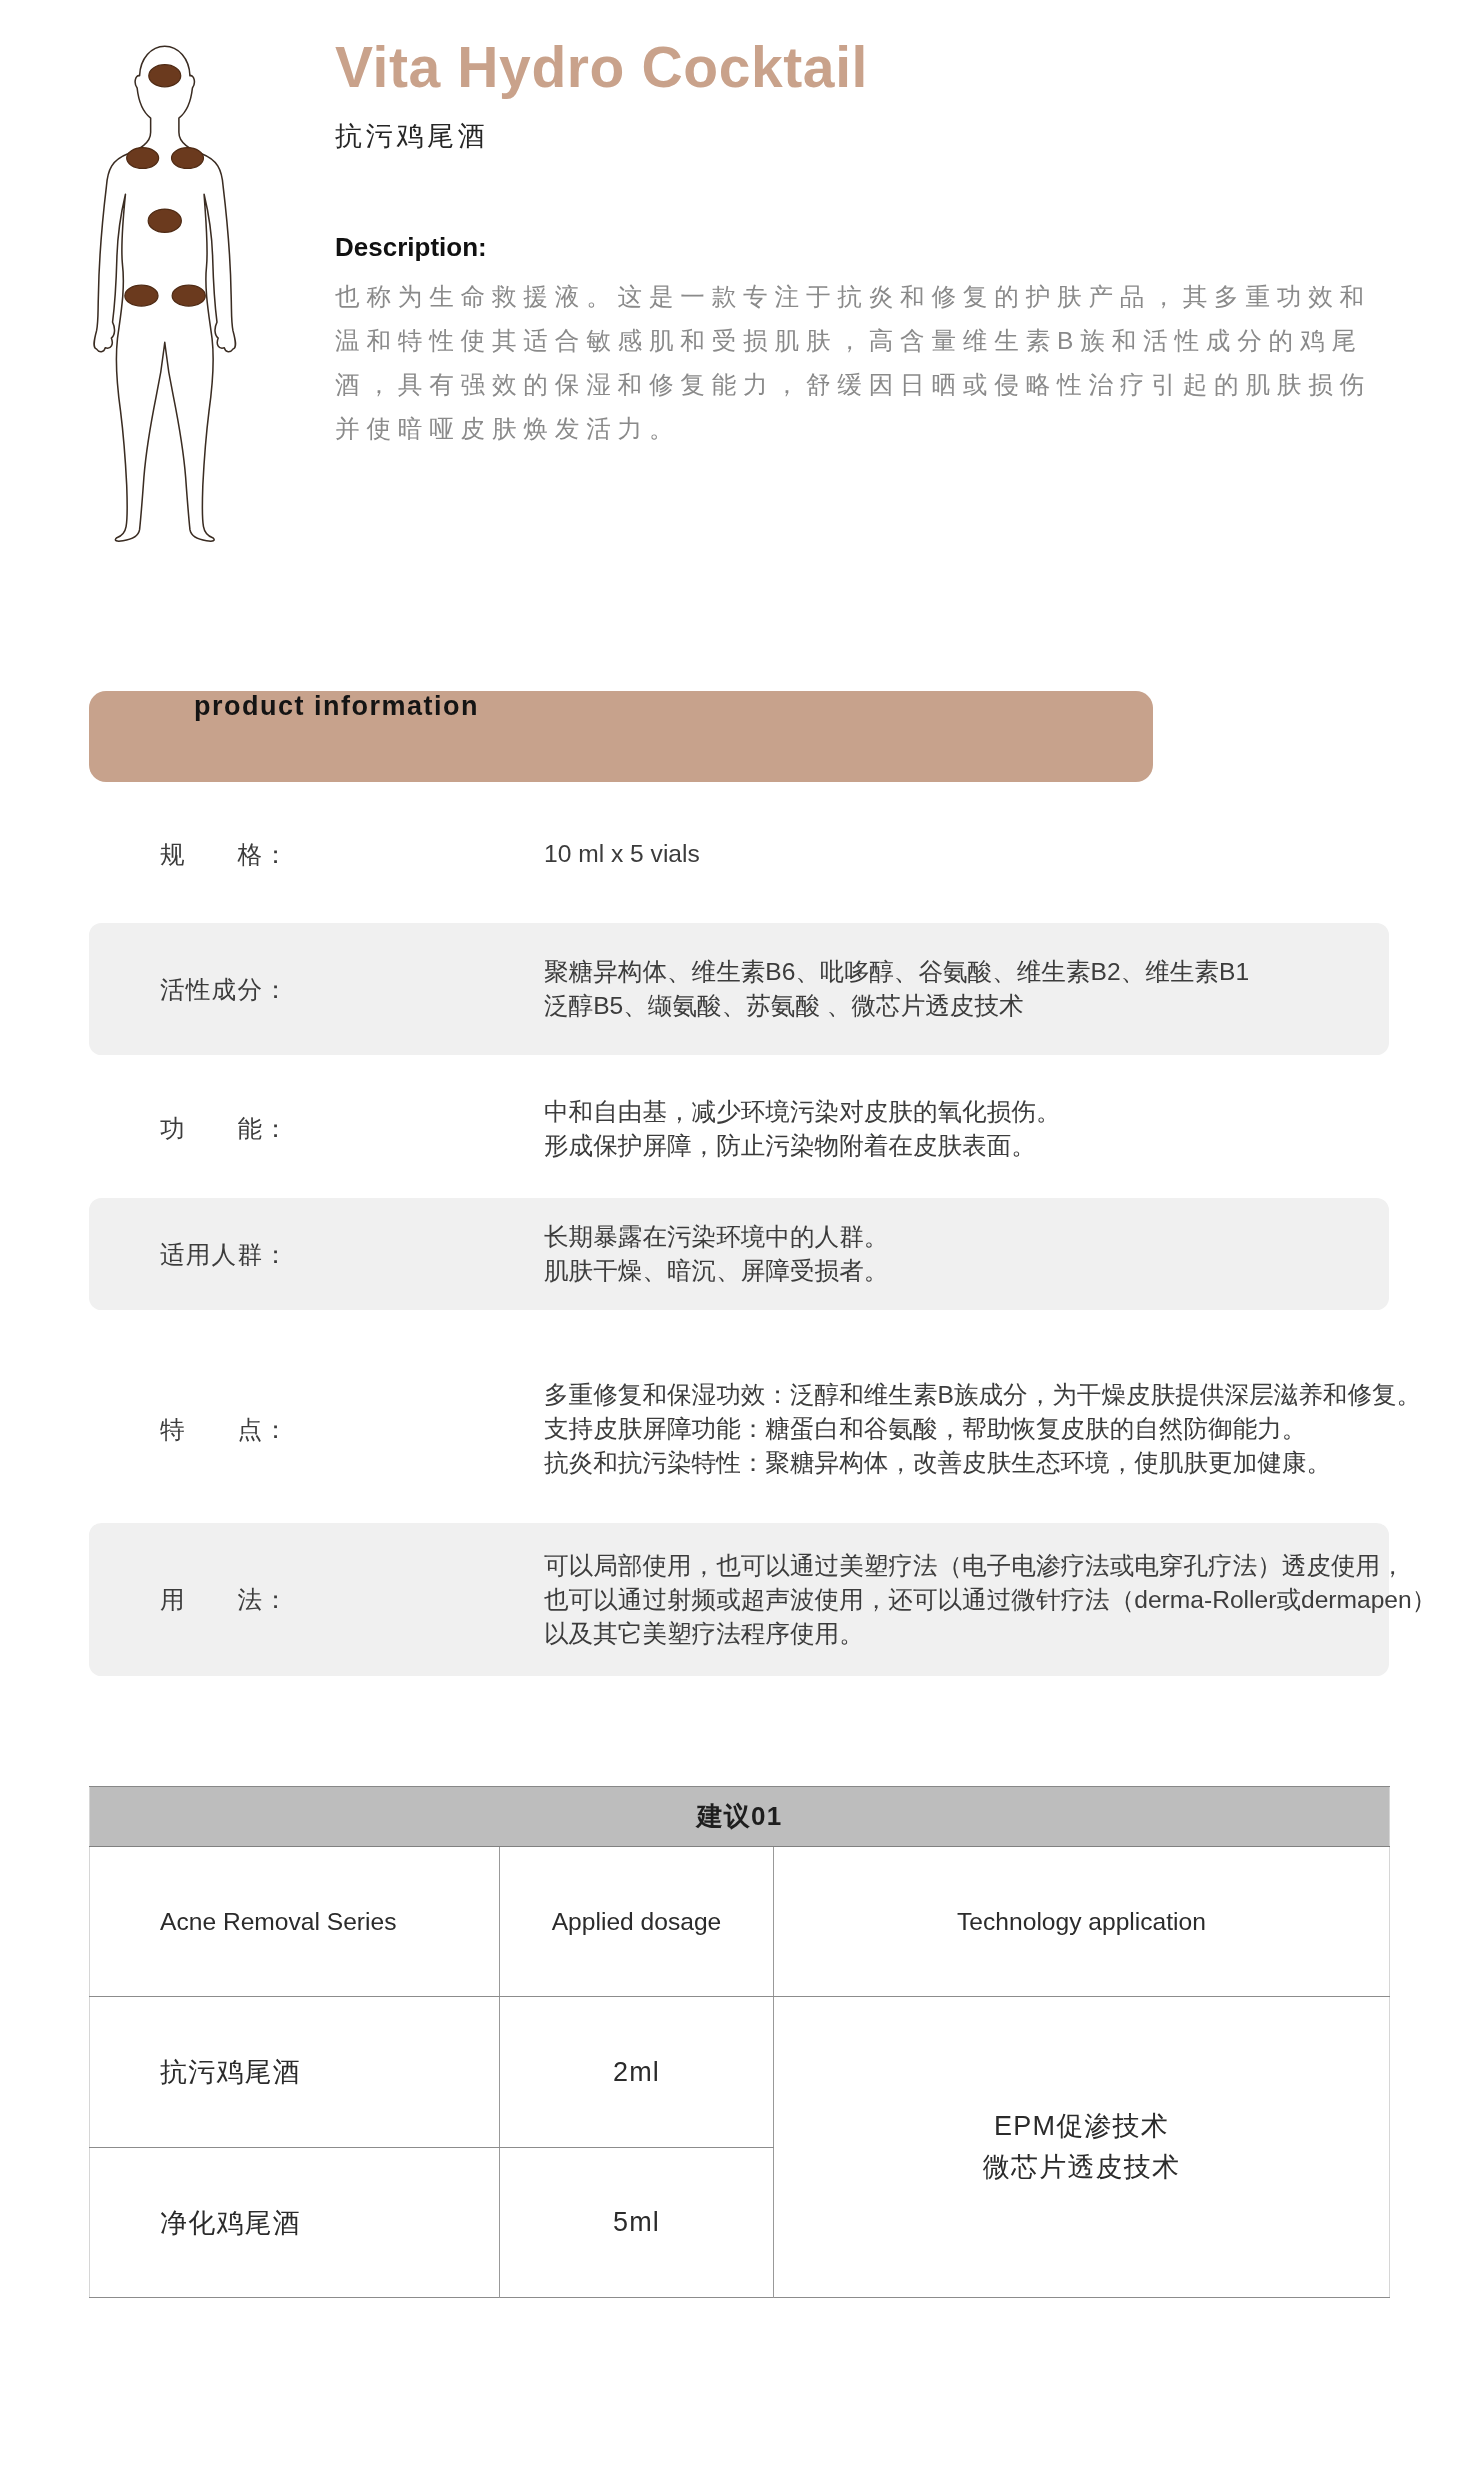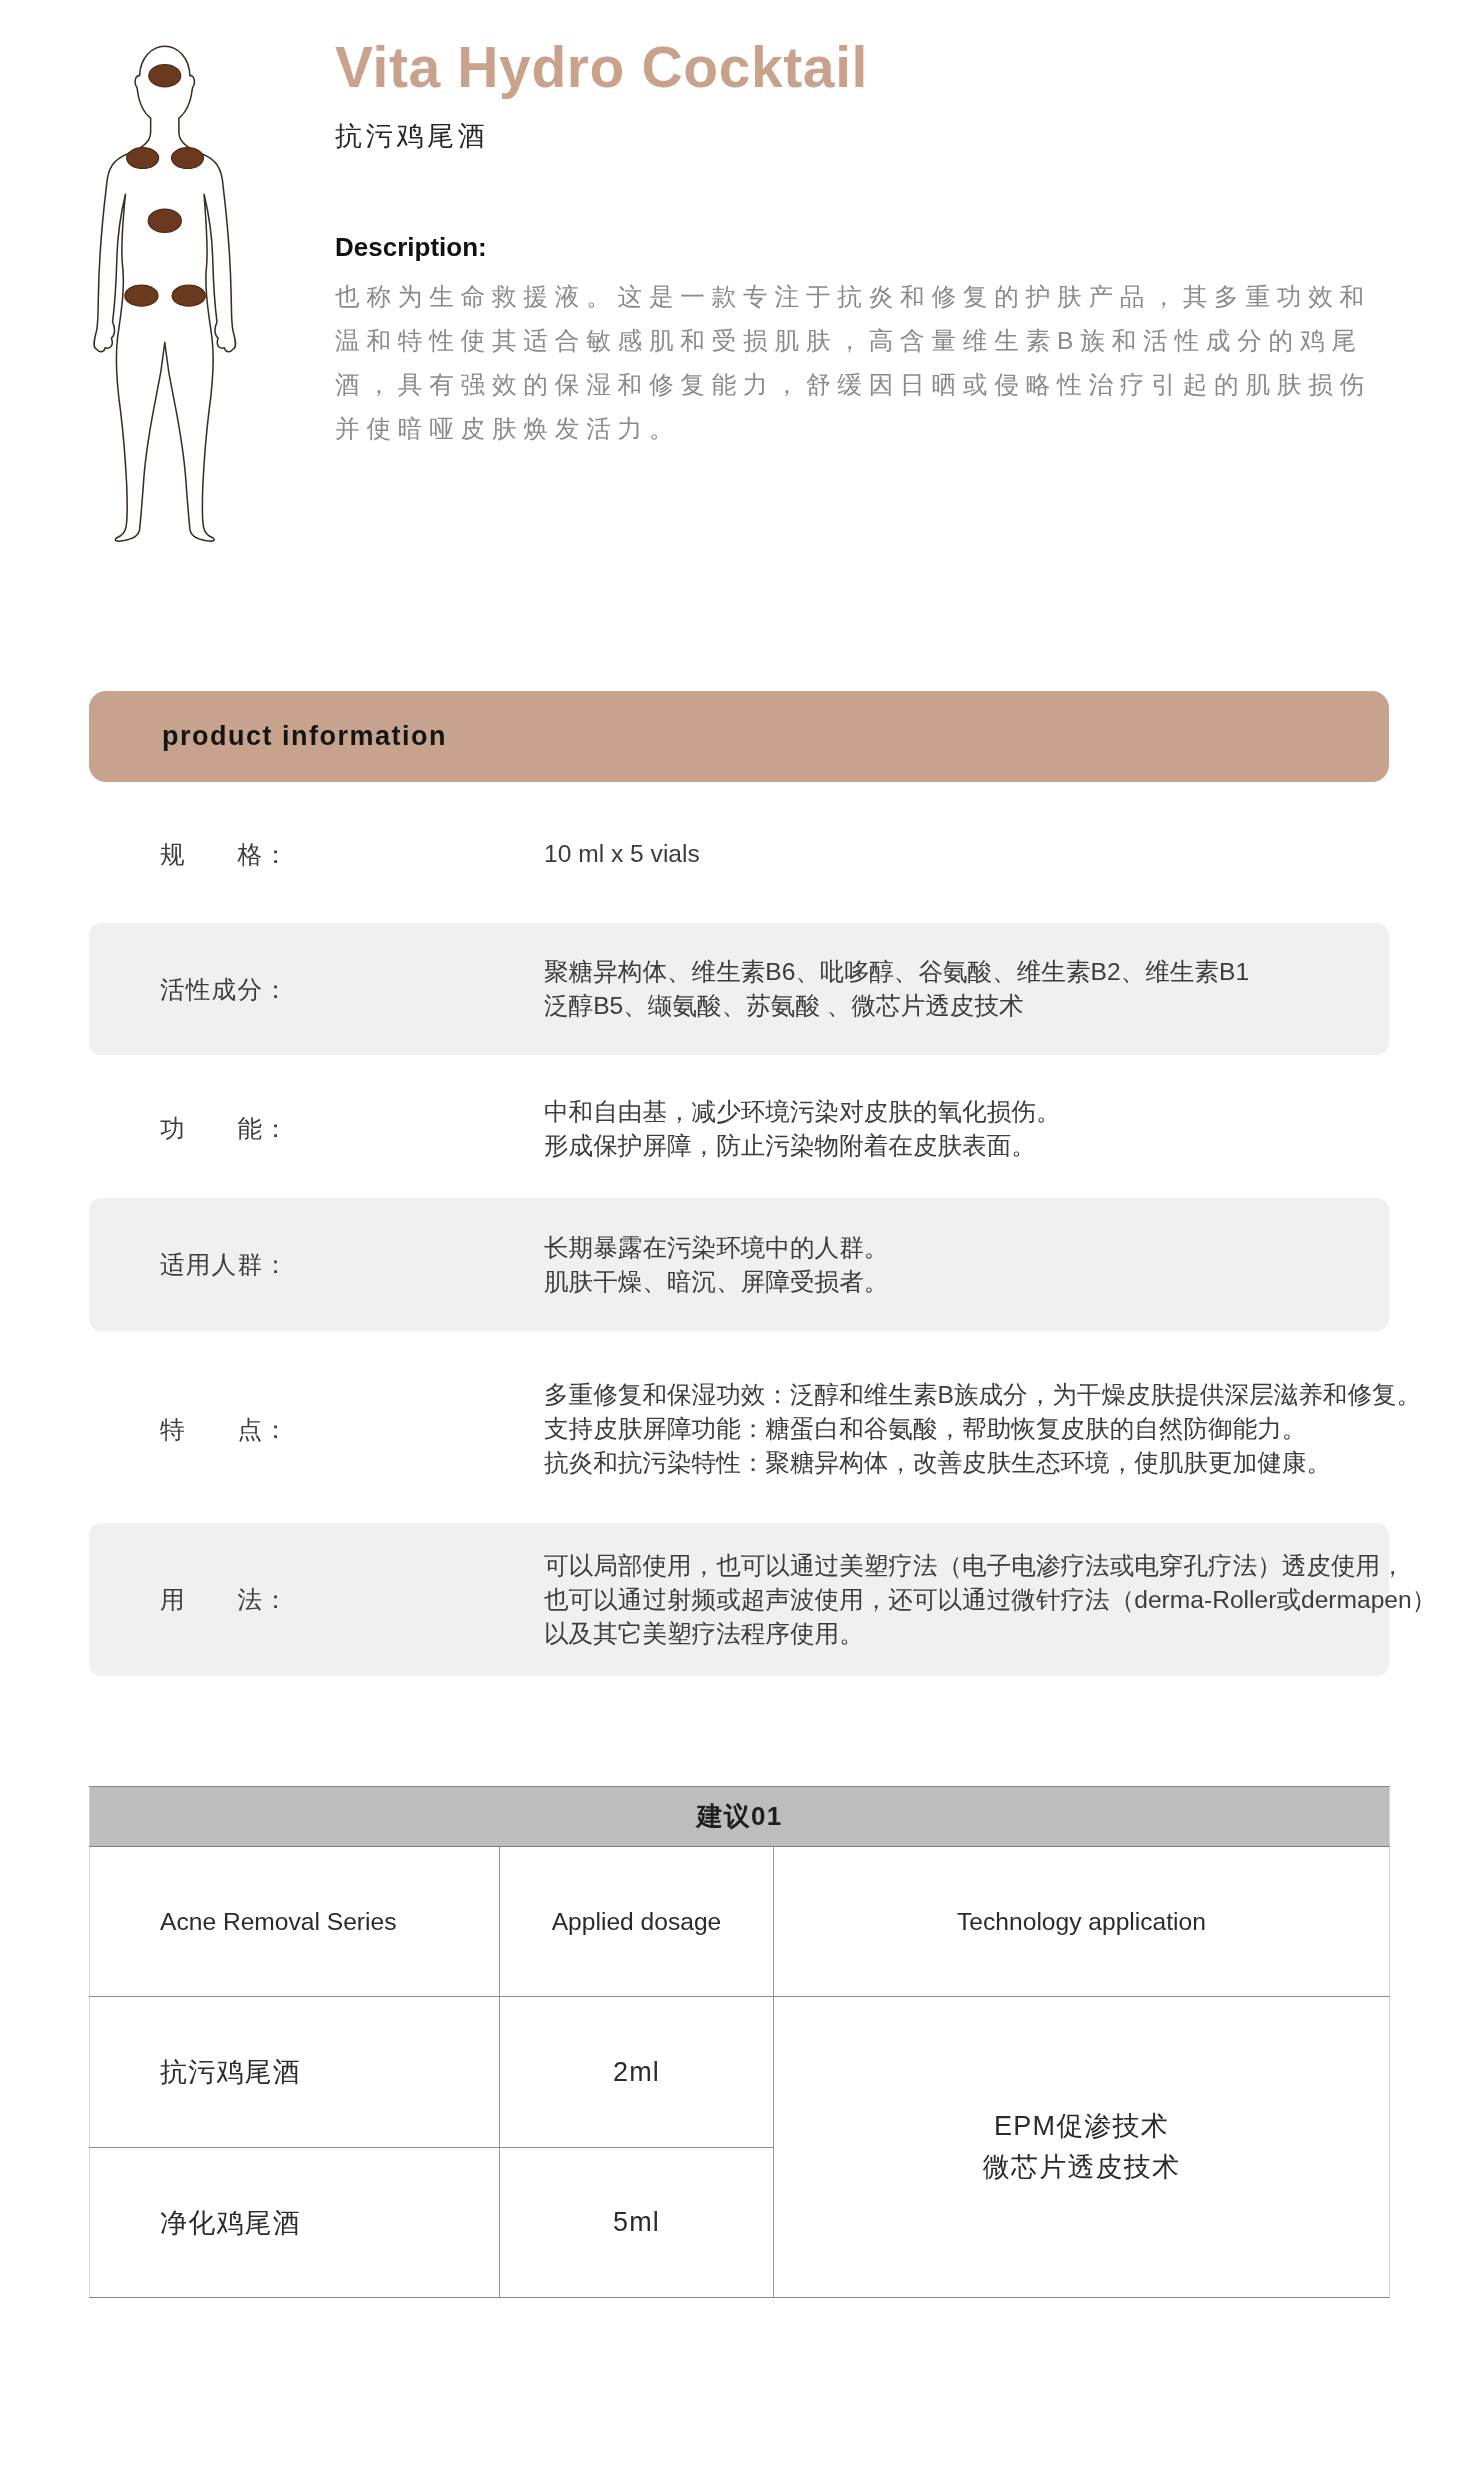--- a/index.html
+++ b/index.html
@@ -33,23 +33,23 @@
     font-weight:700;color:#111;
   }
   .desc-body{
     position:absolute;left:335px;top:275px;width:1095px;
     font-size:24.6px;line-height:44px;letter-spacing:6.8px;color:var(--description-gray);
   }
   .desc-line{white-space:nowrap;}
 
   
   .banner{
-    position:absolute;left:89px;top:691px;width:1300px;height:91px;
+    position:absolute;left:89px;top:691px;width:1064px;height:91px;
     background:var(--banner-tan);border-radius:17px;
-    display:flex;align-items:center;padding-left:73px;
+    display:flex;padding-left:105px;
   }
   .banner span{
     font-size:27px;font-weight:600;letter-spacing:1.5px;color:#141414;white-space:nowrap;
   }
 
   
   .spec{
     position:absolute;left:89px;width:1300px;
     display:flex;align-items:center;
   }
@@ -57,21 +57,21 @@
   .spec-label{
     position:absolute;left:71px;font-size:24.6px;color:#3c3c3c;white-space:nowrap;letter-spacing:1.2px;
   }
   .spec-value{
     position:absolute;left:407px;right:18.5px;font-size:24.6px;color:#3c3c3c;margin-left:48px;
   }
   .spec-line{line-height:34px;white-space:nowrap;}
   .r1{top:812px;height:84px;}
   .r2{top:923px;height:132px;}
   .r3{top:1073px;height:111px;}
-  .r4{top:1198px;height:133px;}
+  .r4{top:1198px;height:112px;}
   .r5{top:1366px;height:126px;}
   .r6{top:1523px;height:153px;}
   .r7{top:1682px;height:84px;}
 
   
   .rec{
     position:absolute;left:89px;top:1786px;width:1300px;
     border-collapse:collapse;table-layout:fixed;
     border-left:1.2px solid #d6d6d6;border-right:1.2px solid #d6d6d6;
     border-bottom:1.8px solid #8c8c8c;

